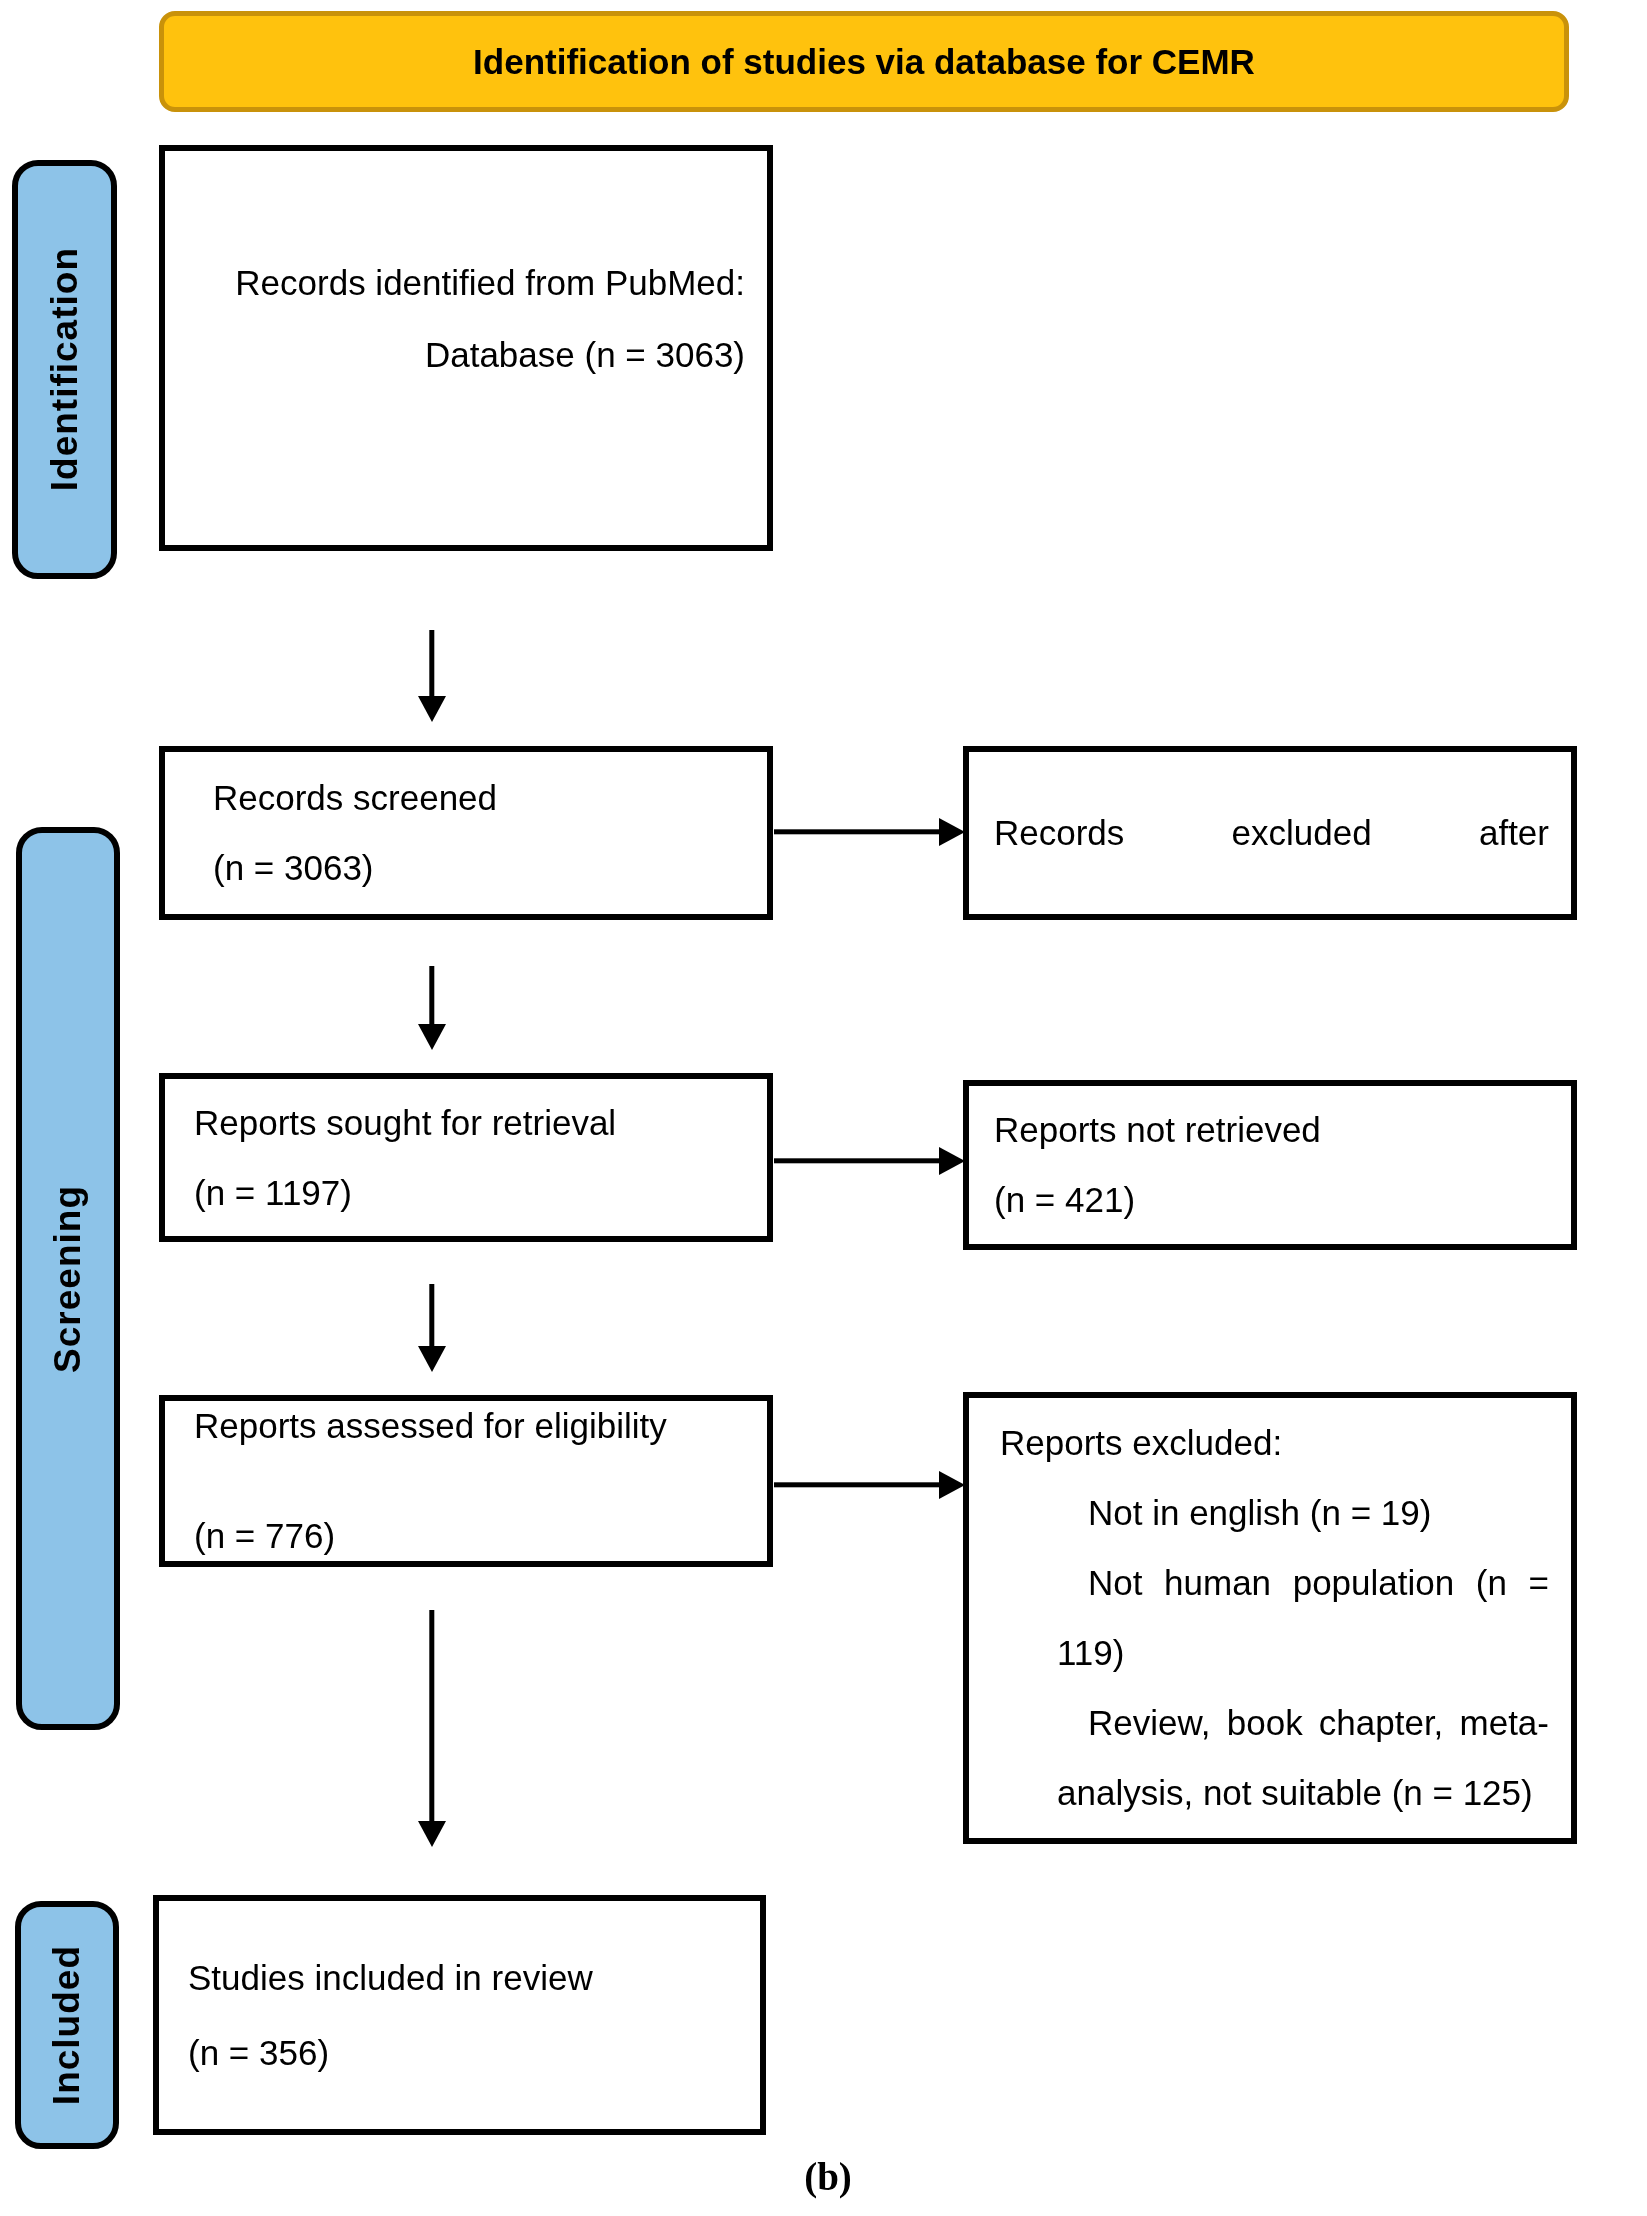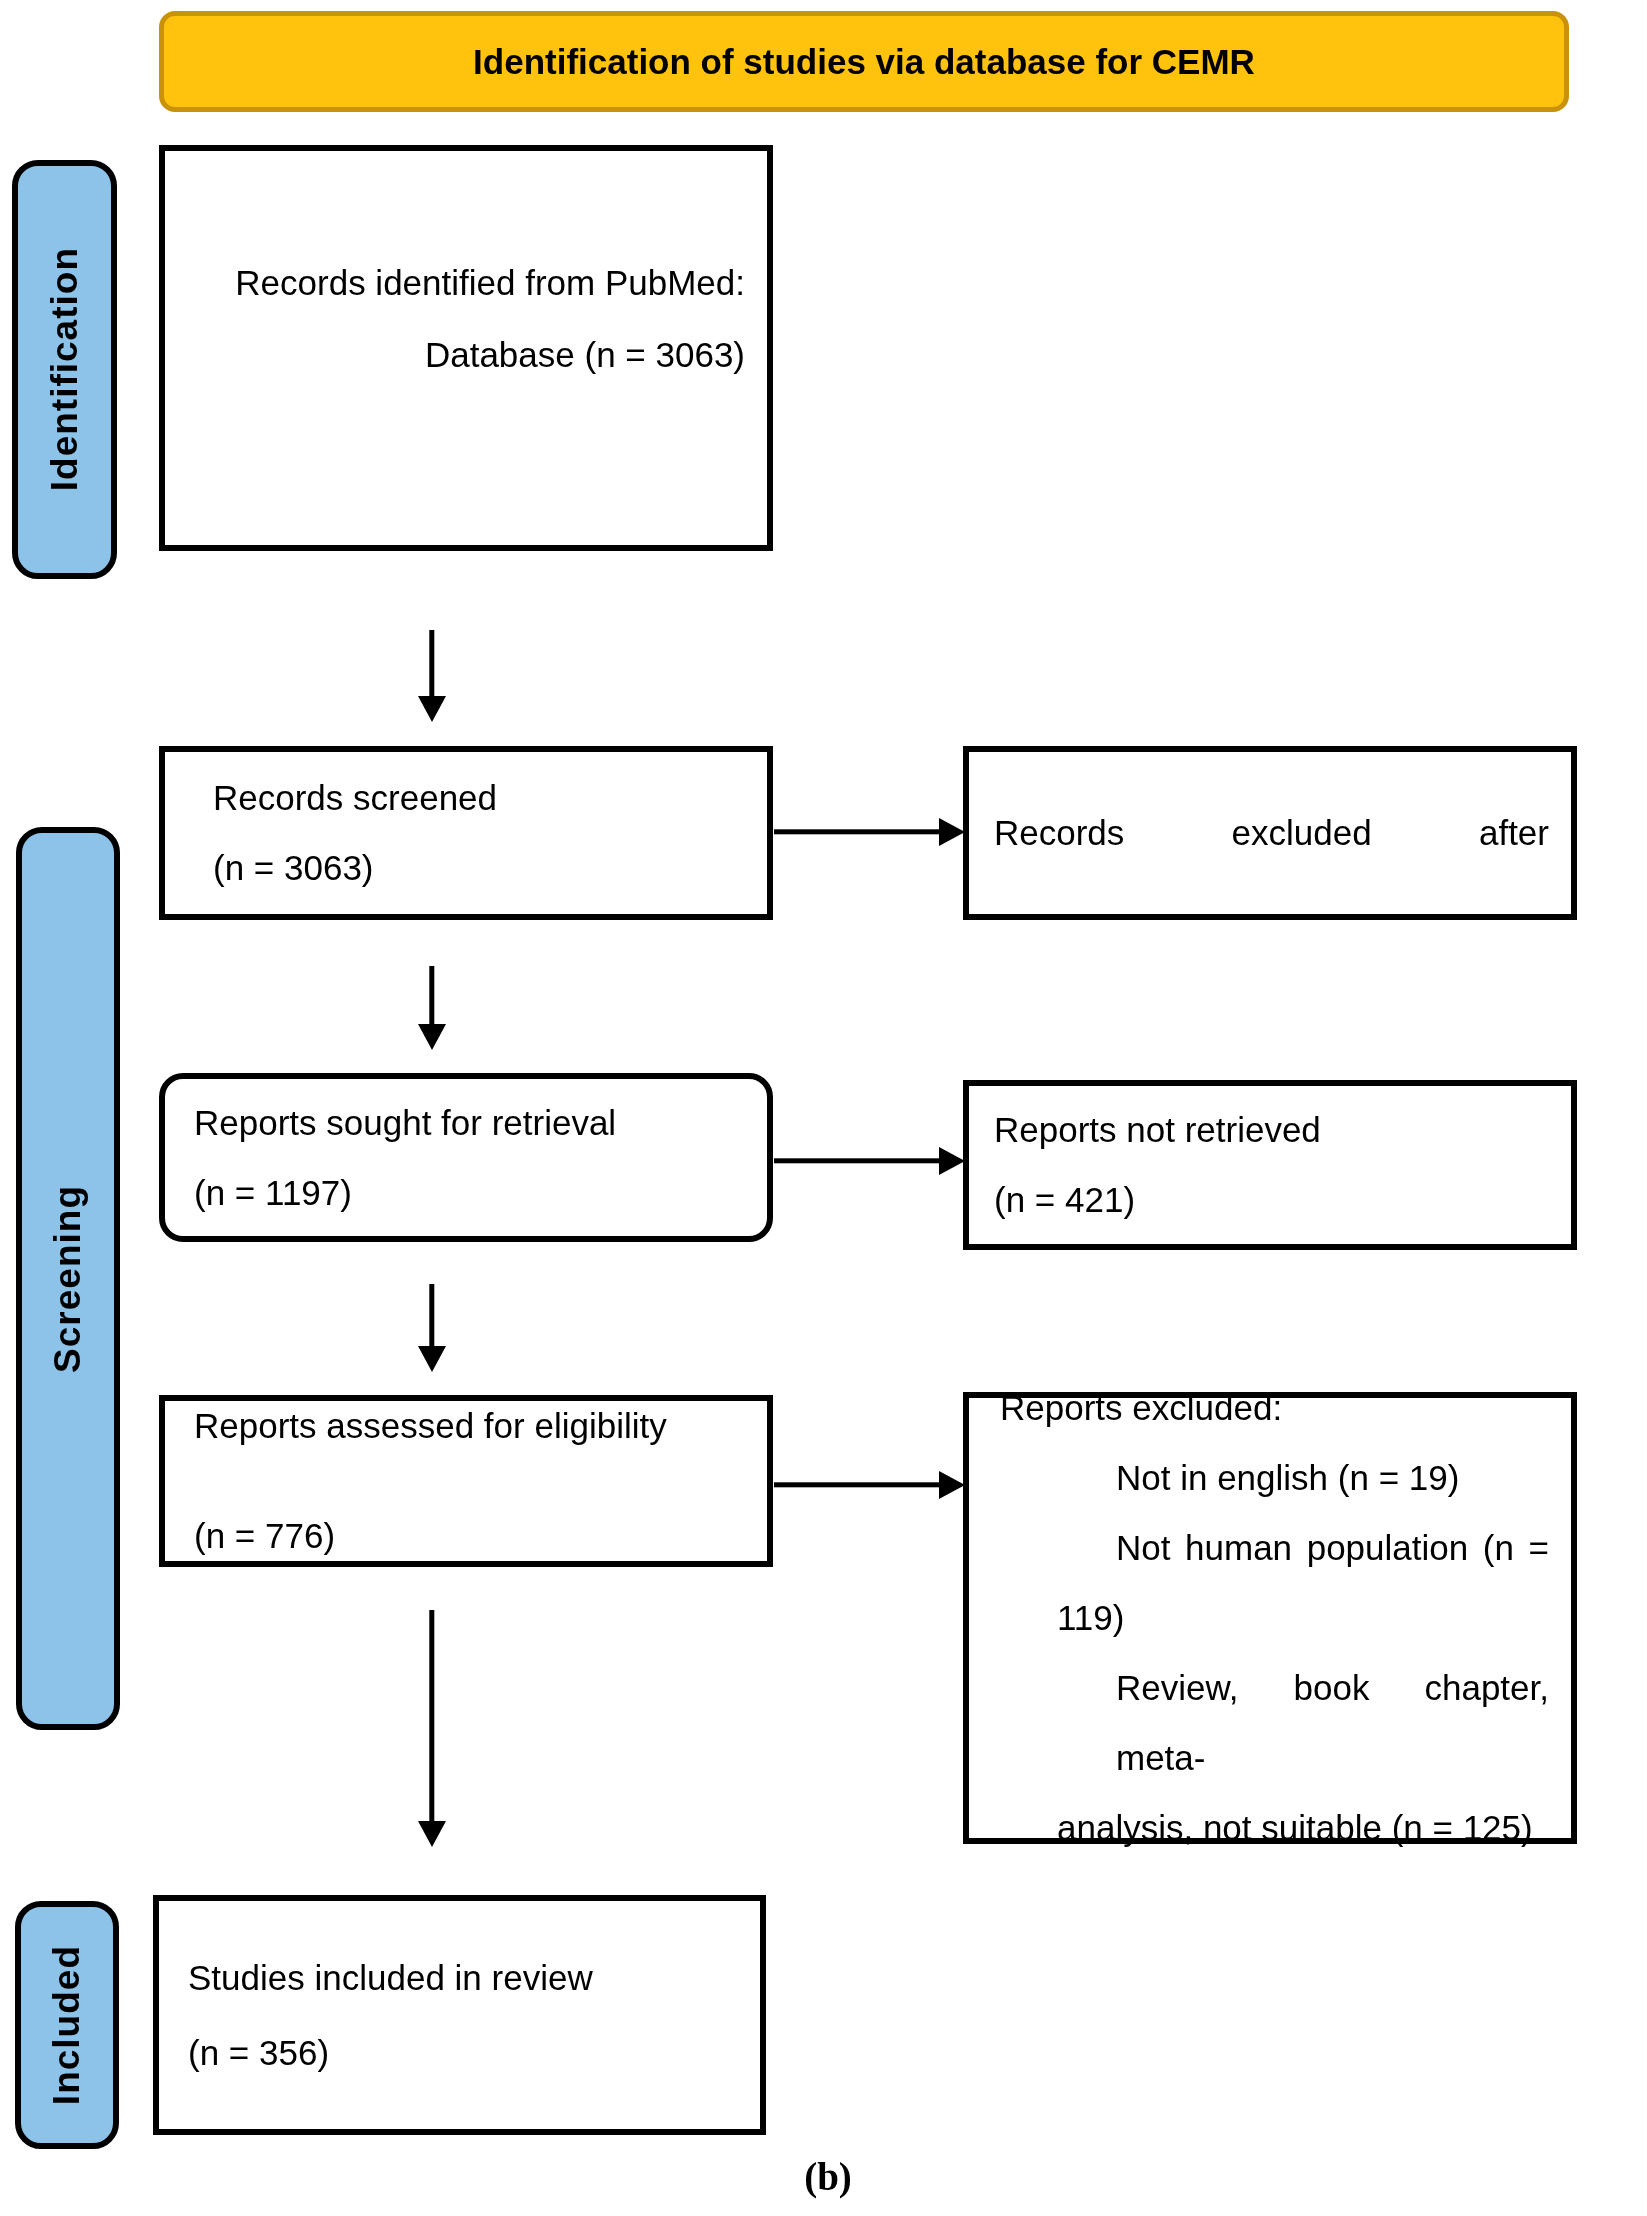--- a/index.html
+++ b/index.html
@@ -39,27 +39,27 @@
     position:absolute;box-sizing:border-box;
     background:#fff;border:6.4px solid #000;
     font-size:35px;line-height:70px;
     display:flex;flex-direction:column;justify-content:center;
     padding:0 22px 0 29px;
   }
   #box-identified{left:159px;top:145px;width:614px;height:406px;
     justify-content:flex-start;padding-top:96px;text-align:right;line-height:72px;}
   #box-screened{left:159px;top:746px;width:614px;height:174px;padding-left:48px;}
   #box-excl-prelim{left:963px;top:746px;width:614px;height:174px;padding-left:25px;}
-  #box-sought{left:159px;top:1073px;width:614px;height:169px;border-radius:24px;}
+  #box-sought{left:159px;top:1073px;width:614px;height:169px;}
   #box-not-retrieved{left:963px;top:1080px;width:614px;height:170px;padding-left:25px;}
   #box-assessed{left:159px;top:1395px;width:614px;height:172px;gap:40px;}
   #box-excl-reports{left:963px;top:1392px;width:614px;height:452px;padding-left:31px;}
   #box-included-studies{left:153px;top:1895px;width:613px;height:240px;line-height:75px;}
   .l-justify{text-align:justify;text-align-last:justify;}
-  .l-indent{margin-left:116px;}
+  .l-indent{margin-left:88px;}
   .l-cont{margin-left:57px;}
   
   .v-arrow{position:absolute;width:28px;}
   .v-arrow .stem{position:absolute;top:0;left:50%;transform:translateX(-50%);
     width:5.4px;height:calc(100% - 25px);background:#000;}
   .v-arrow .head{position:absolute;bottom:0;left:50%;transform:translateX(-50%);
     width:0;height:0;border-left:14px solid transparent;border-right:14px solid transparent;
     border-top:26px solid #000;}
   .h-arrow{position:absolute;height:28px;}
   .h-arrow .stem{position:absolute;left:0;top:50%;transform:translateY(-50%);

